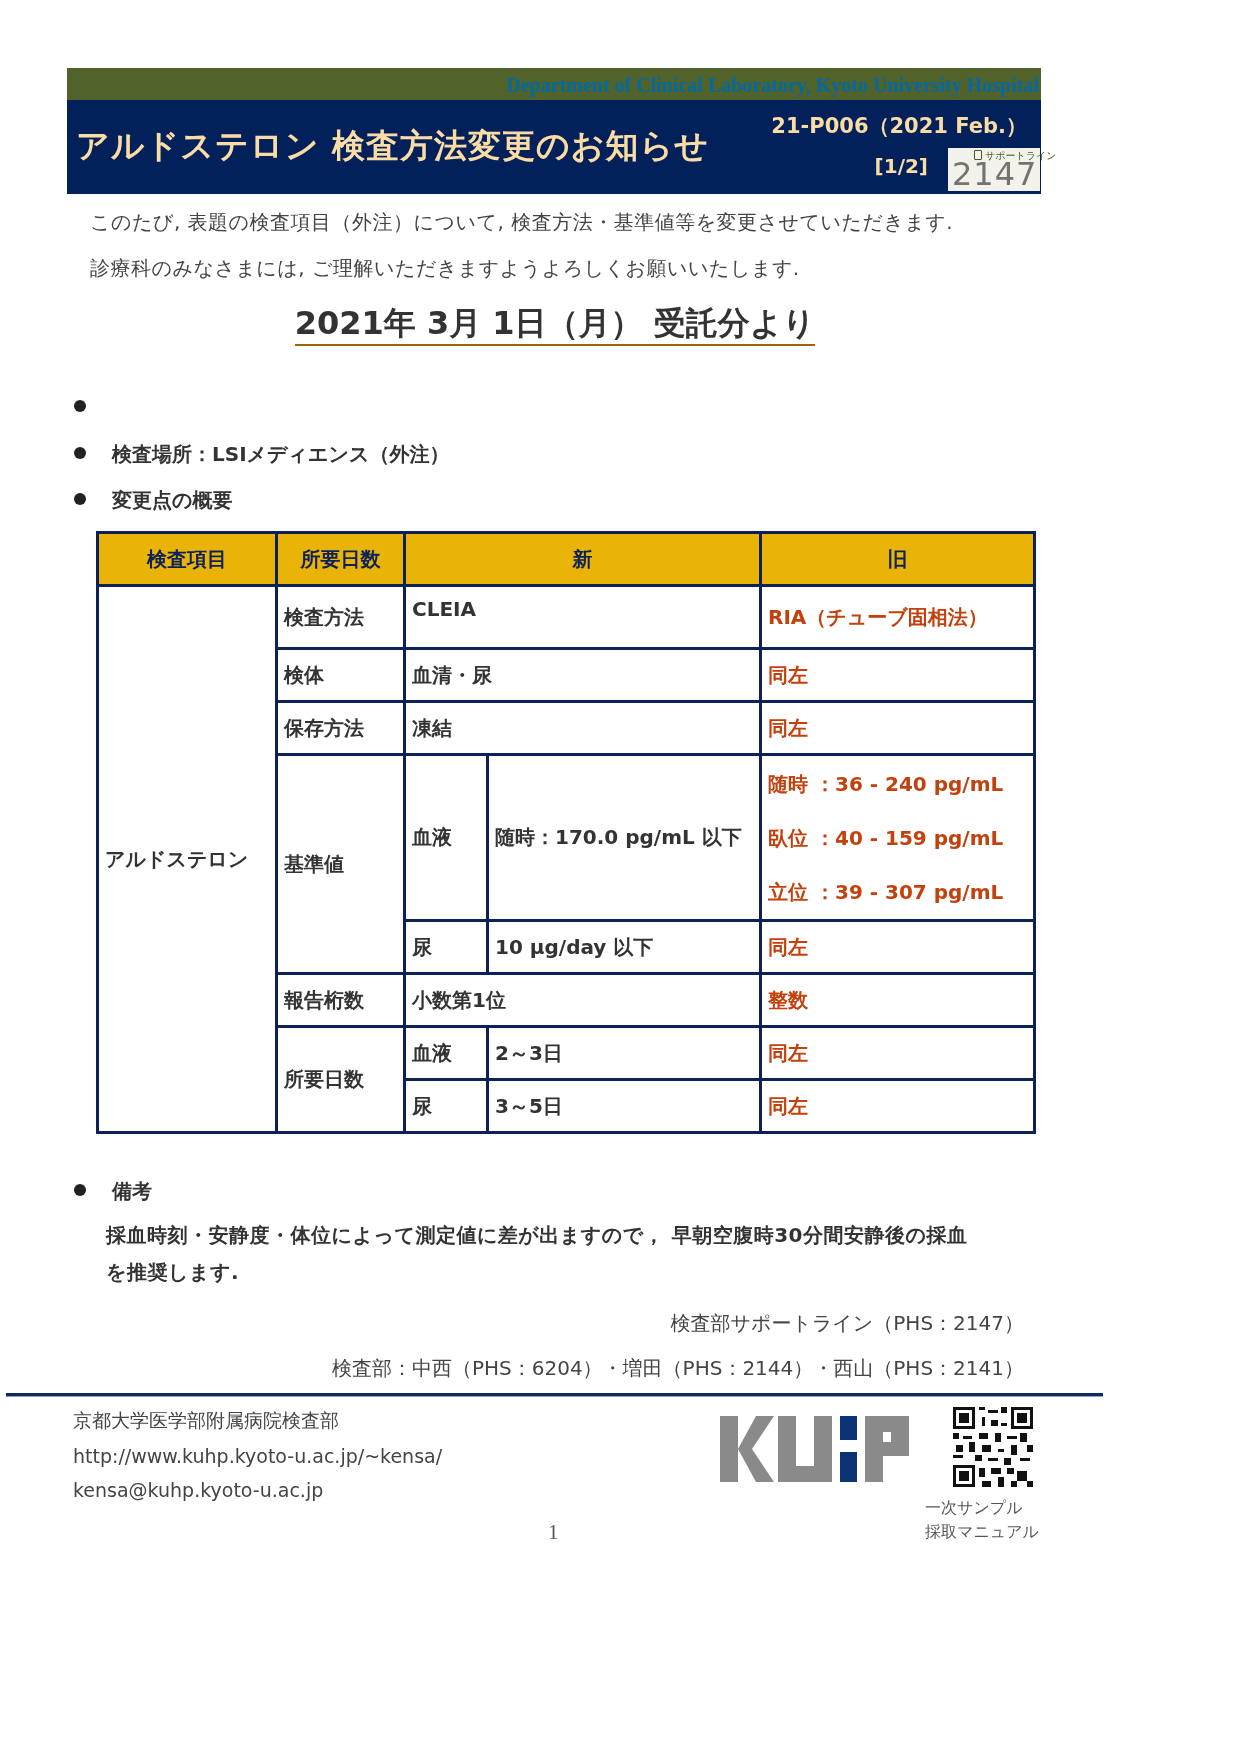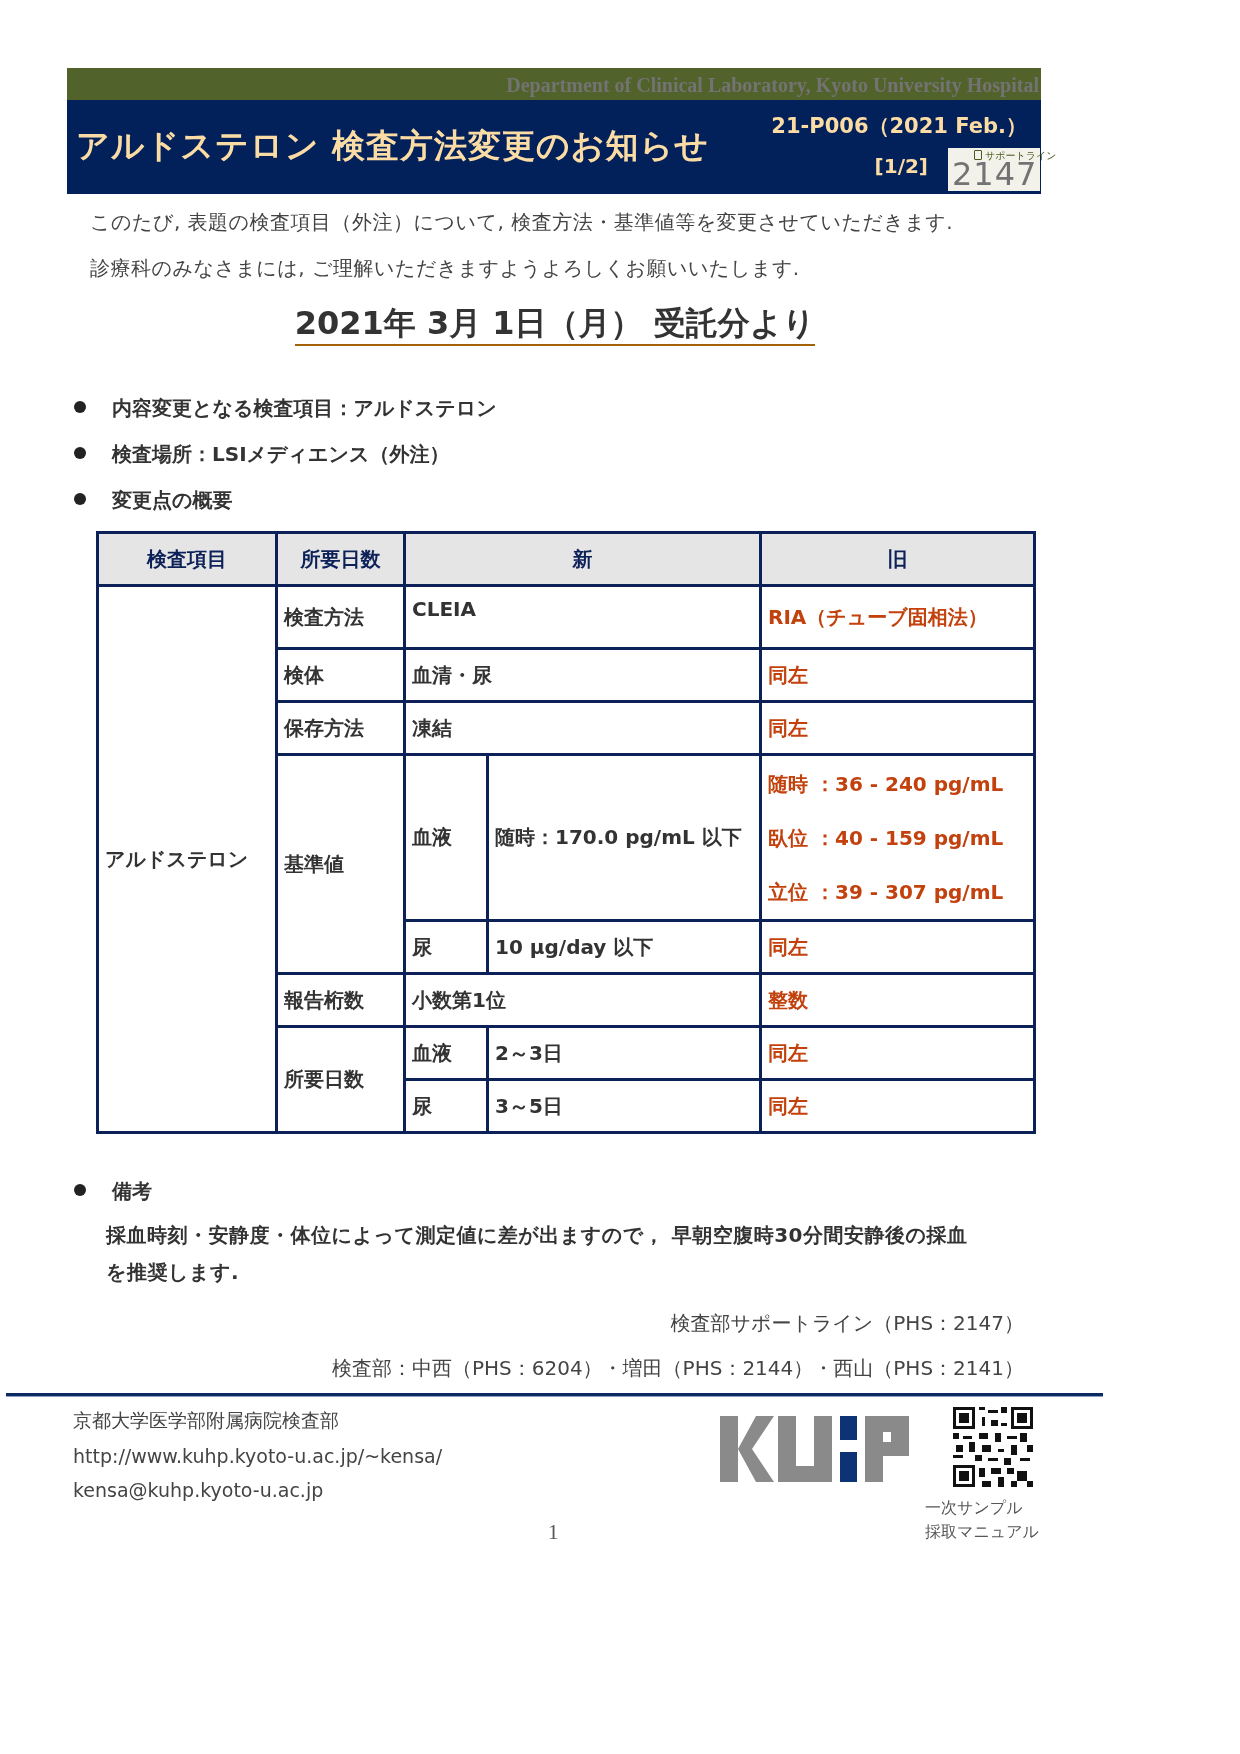--- a/index.html
+++ b/index.html
@@ -2,21 +2,21 @@
 <html><head>
 <meta charset="utf-8">
 <style>
   html, body { margin:0; padding:0; background:#ffffff; }
   body { width:1240px; height:1754px; position:relative; overflow:hidden;
          font-family:"DejaVu Sans", "Liberation Sans", sans-serif; color:#333; }
   .abs { position:absolute; }
 
   
   .hdr-band { left:67px; top:68px; width:974px; height:32px; background:#52622b; }
-  .hdr-dept { right:201px; top:68px; height:32px; line-height:34px; color:#737373;
+  .hdr-dept { right:201px; top:68px; height:32px; line-height:34px; color:#0369a1;
               font-family:"Liberation Serif", "DejaVu Serif", serif; font-weight:bold; font-size:20px; }
   .hdr-main { left:67px; top:100px; width:974px; height:94px; background:#02205a; }
   .hdr-title { left:76px; top:124px; color:#fbdca4; font-weight:bold; font-size:33px; letter-spacing:1px; }
   .hdr-code { right:213px; top:112px; color:#fbdca4; font-weight:bold; font-size:21px; }
   .hdr-page { right:312px; top:154px; color:#fbdca4; font-weight:bold; font-size:20px; }
   .support-box { left:948px; top:148px; width:92px; height:43px; background:#f2f2ea; }
   .support-lbl { left:958px; top:149px; font-size:10px; color:#4b5a1f;padding-left:16px; }
   .support-lbl .ph { display:inline-block; width:6px; height:8px; border:1.5px solid #4b5a1f; border-radius:1px; margin-right:3px; vertical-align:-1px; }
   .support-num { left:952px; top:156px; font-size:32px; color:#737373; letter-spacing:1px; font-family:"DejaVu Sans", sans-serif; line-height:36px; }
 
@@ -25,21 +25,21 @@
   .headline { left:0; width:1110px; top:302px; text-align:center; font-size:32px; font-weight:bold; color:#333; }
   .headline span { border-bottom:2px solid #a16207; padding-bottom:2px; }
 
   
   .bullet { left:74px; font-size:20px; font-weight:bold; color:#333; }
   .bullet .dot { display:inline-block; width:12px; height:12px; border-radius:50%; background:#222; margin-right:26px; vertical-align:2px; }
 
   
   .tbl { left:96px; top:531px; border-collapse:collapse; table-layout:fixed; font-size:20px; color:#333; }
   .tbl td, .tbl th { border:3px solid #0c2158; padding:0 6px; height:50px; vertical-align:middle; text-align:left; }
-  .tbl th { background:#e5e5e5; color:#0c2158; font-weight:bold; text-align:center; height:50px; }
+  .tbl th { background:#eab308; color:#0c2158; font-weight:bold; text-align:center; height:50px; }
   .tbl .b { font-weight:bold; }
   .tbl .top { vertical-align:top; padding-top:10px; }
   .tbl .old { color:#c2410c; font-weight:bold; }
   .ref-line { display:block; line-height:54px; }
 
   
   .remark { left:106px; font-size:20px; font-weight:bold; color:#333; letter-spacing:0.5px; }
 
   
   .contact { right:216px; font-size:20px; color:#444; }
@@ -63,21 +63,21 @@
 <div class="abs hdr-code">21-P006（2021 Feb.）</div>
 <div class="abs hdr-page">[1/2]</div>
 <div class="abs support-box"></div>
 <div class="abs support-lbl"><span class="ph"></span><span>サポートライン</span></div>
 <div class="abs support-num">2147</div>
 
 <div class="abs intro" style="top:209px;">このたび, 表題の検査項目（外注）について, 検査方法・基準値等を変更させていただきます.</div>
 <div class="abs intro" style="top:255px;">診療科のみなさまには, ご理解いただきますようよろしくお願いいたします.</div>
 <div class="abs headline"><span>2021年 3月 1日（月） 受託分より</span></div>
 
-<div class="abs bullet" style="top:395px;"><span class="dot"></span><span>内容変更となる検査項目：アルドステロン</span></div>
+<div class="abs bullet" style="top:395px;"><span class="dot"></span></div>
 <div class="abs bullet" style="top:441px;"><span class="dot"></span><span>検査場所：LSIメディエンス（外注）</span></div>
 <div class="abs bullet" style="top:487px;"><span class="dot"></span><span>変更点の概要</span></div>
 
 <table class="abs tbl">
   <colgroup>
     <col style="width:179px">
       <col style="width:128px">
       <col style="width:83px">
       <col style="width:273px">
       <col style="width:274px">

